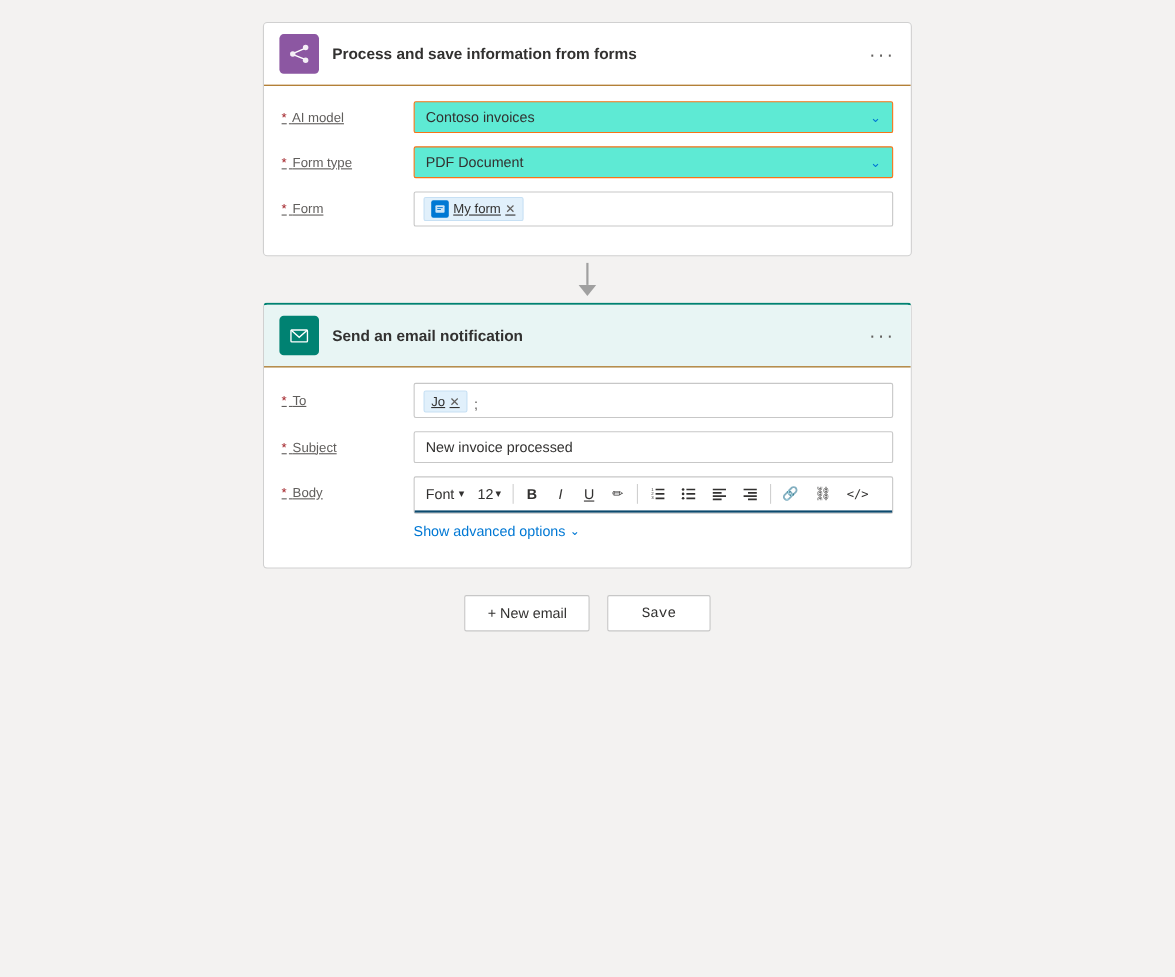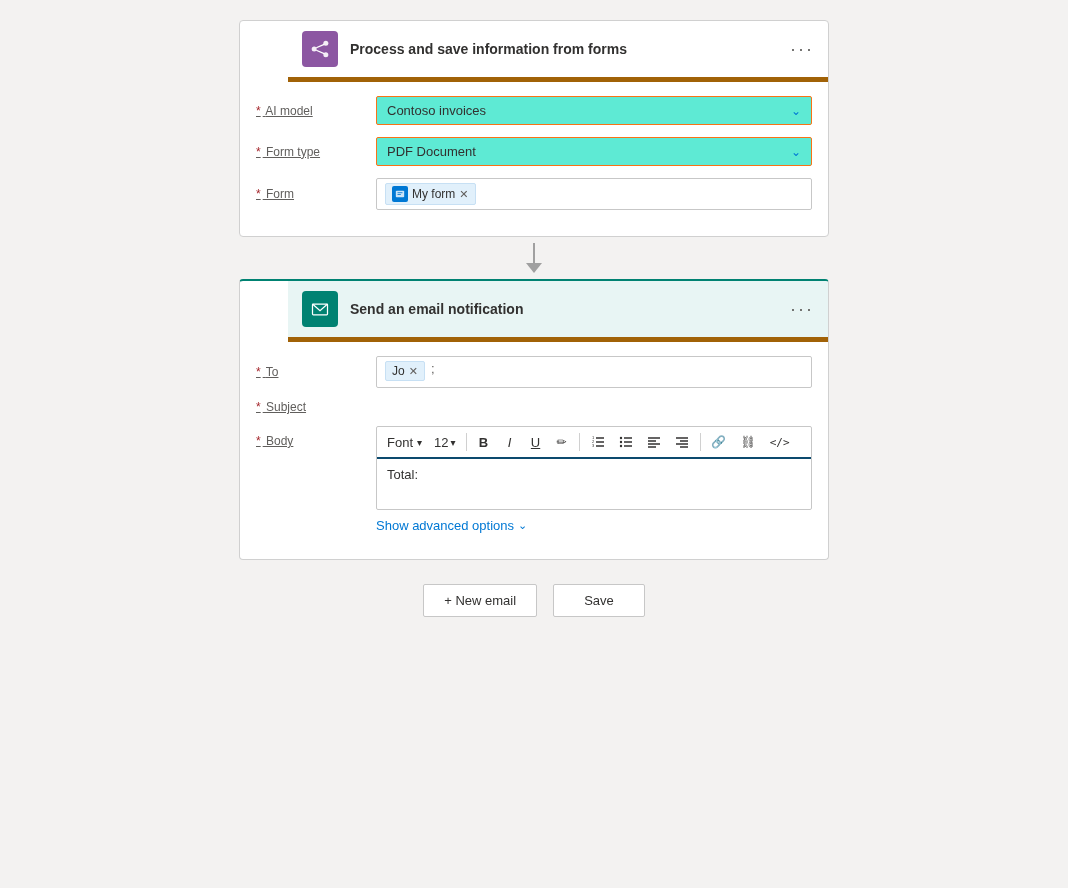--- a/index.html
+++ b/index.html
@@ -25,22 +25,21 @@
       border: 1px solid #d0d0d0;
       border-radius: 4px;
       width: 590px;
       overflow: hidden;
     }
 
     .card-header {
       display: flex;
       align-items: center;
       padding: 10px 14px;
-      border-bottom: 5px solid #a16207;
-      margin-left: 48px;
+      border-bottom: 1px solid #a16207;
     }
 
     .card-header-icon {
       width: 36px;
       height: 36px;
       border-radius: 4px;
       display: flex;
       align-items: center;
       justify-content: center;
       margin-right: 12px;
@@ -109,28 +108,29 @@
       justify-content: space-between;
     }
 
     .select-control span.chevron {
       color: #0078d4;
       font-size: 12px;
     }
 
     .tag-input {
       display: flex;
-      align-items: flex-start;
+      align-items: flex-end;
       border: 1px solid #c7c7c7;
       border-radius: 2px;
       padding: 4px 8px;
       background: #fff;
       min-height: 32px;
       flex-wrap: wrap;
       gap: 4px;
+      text-decoration: underline;
     }
 
     .tag {
       display: flex;
       align-items: center;
       background: #e1f0fb;
       border: 1px solid #c7e0f4;
       border-radius: 2px;
       padding: 2px 6px;
       font-size: 12px;
@@ -292,20 +292,21 @@
     }
 
     .btn-save {
       border: 1px solid #c7c7c7;
       background: #fff;
       padding: 8px 30px;
       border-radius: 2px;
       font-size: 13px;
       cursor: pointer;
       color: #323130;
+      font-family: Liberation Mono, monospace;
     }
 
     
     .ai-icon svg {
       width: 20px;
       height: 20px;
       fill: white;
     }
 
     
@@ -419,20 +420,23 @@
             </div>
             <span style="color:#605e5c; margin-left:2px;">;</span>
           </div>
         </div>
       </div>
 
       <div class="field-row">
         <div class="field-label">
           <span class="required">*</span>
           <span>Subject</span>
+        </div>
+        <div class="field-control">
+          <input type="text" class="text-input" value="New invoice processed" style="">
         </div>
       </div>
 
       <div class="field-row" style="align-items: flex-start;">
         <div class="field-label" style="padding-top:8px;">
           <span class="required">*</span>
           <span>Body</span>
         </div>
         <div class="field-control">
           <div class="body-editor">
@@ -487,23 +491,20 @@
                     <line x1="1" y1="9" x2="13" y2="9" stroke="#323130" stroke-width="1.5"></line>
                     <line x1="5" y1="12" x2="13" y2="12" stroke="#323130" stroke-width="1.5"></line>
                   </svg>
               </div>
               <div class="toolbar-sep"></div>
               <div class="toolbar-btn" style="font-size:12px;">🔗</div>
               <div class="toolbar-btn" style="font-size:12px;">⛓</div>
               <div class="toolbar-btn" style="font-size:11px; font-family: monospace;">&lt;/&gt;</div>
             </div>
 
-            <div class="editor-content">
-              <span>Total:</span>
-            </div>
           </div>
 
           <div class="advanced-options">
             <div class="advanced-options-btn">
               <span>Show advanced options</span>
               <span style="font-size:11px;">⌄</span>
             </div>
           </div>
 
         </div>

